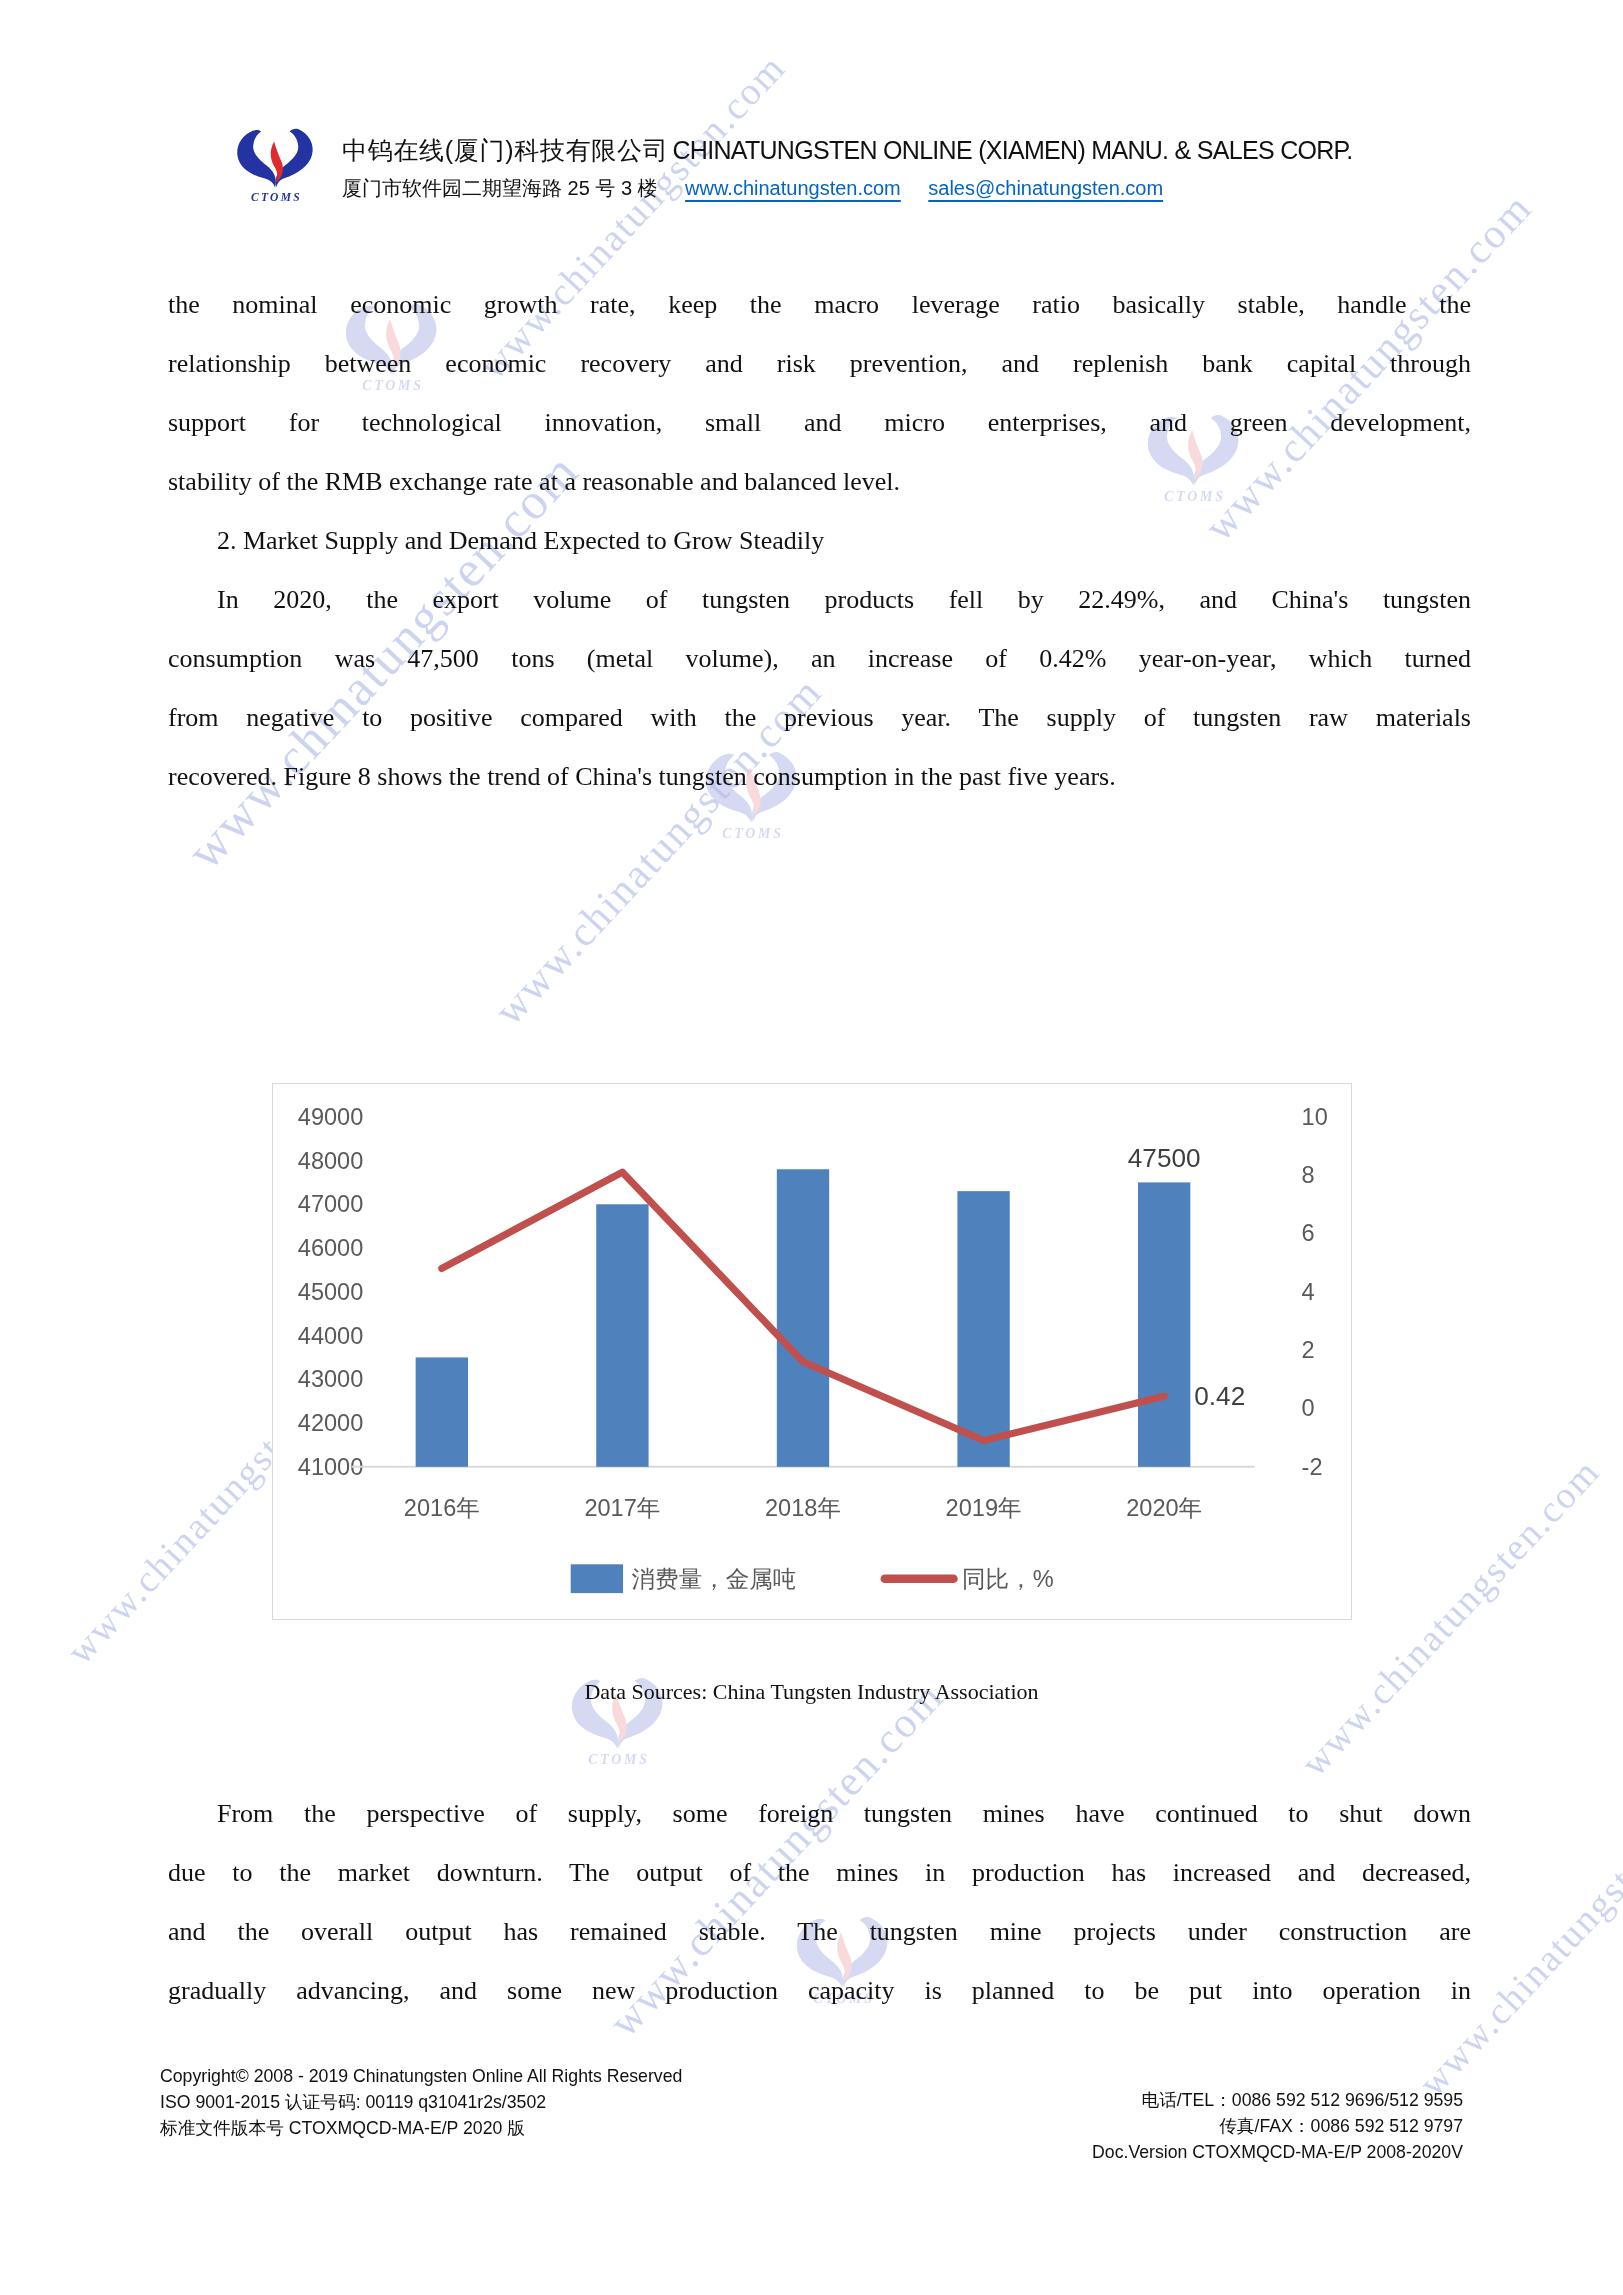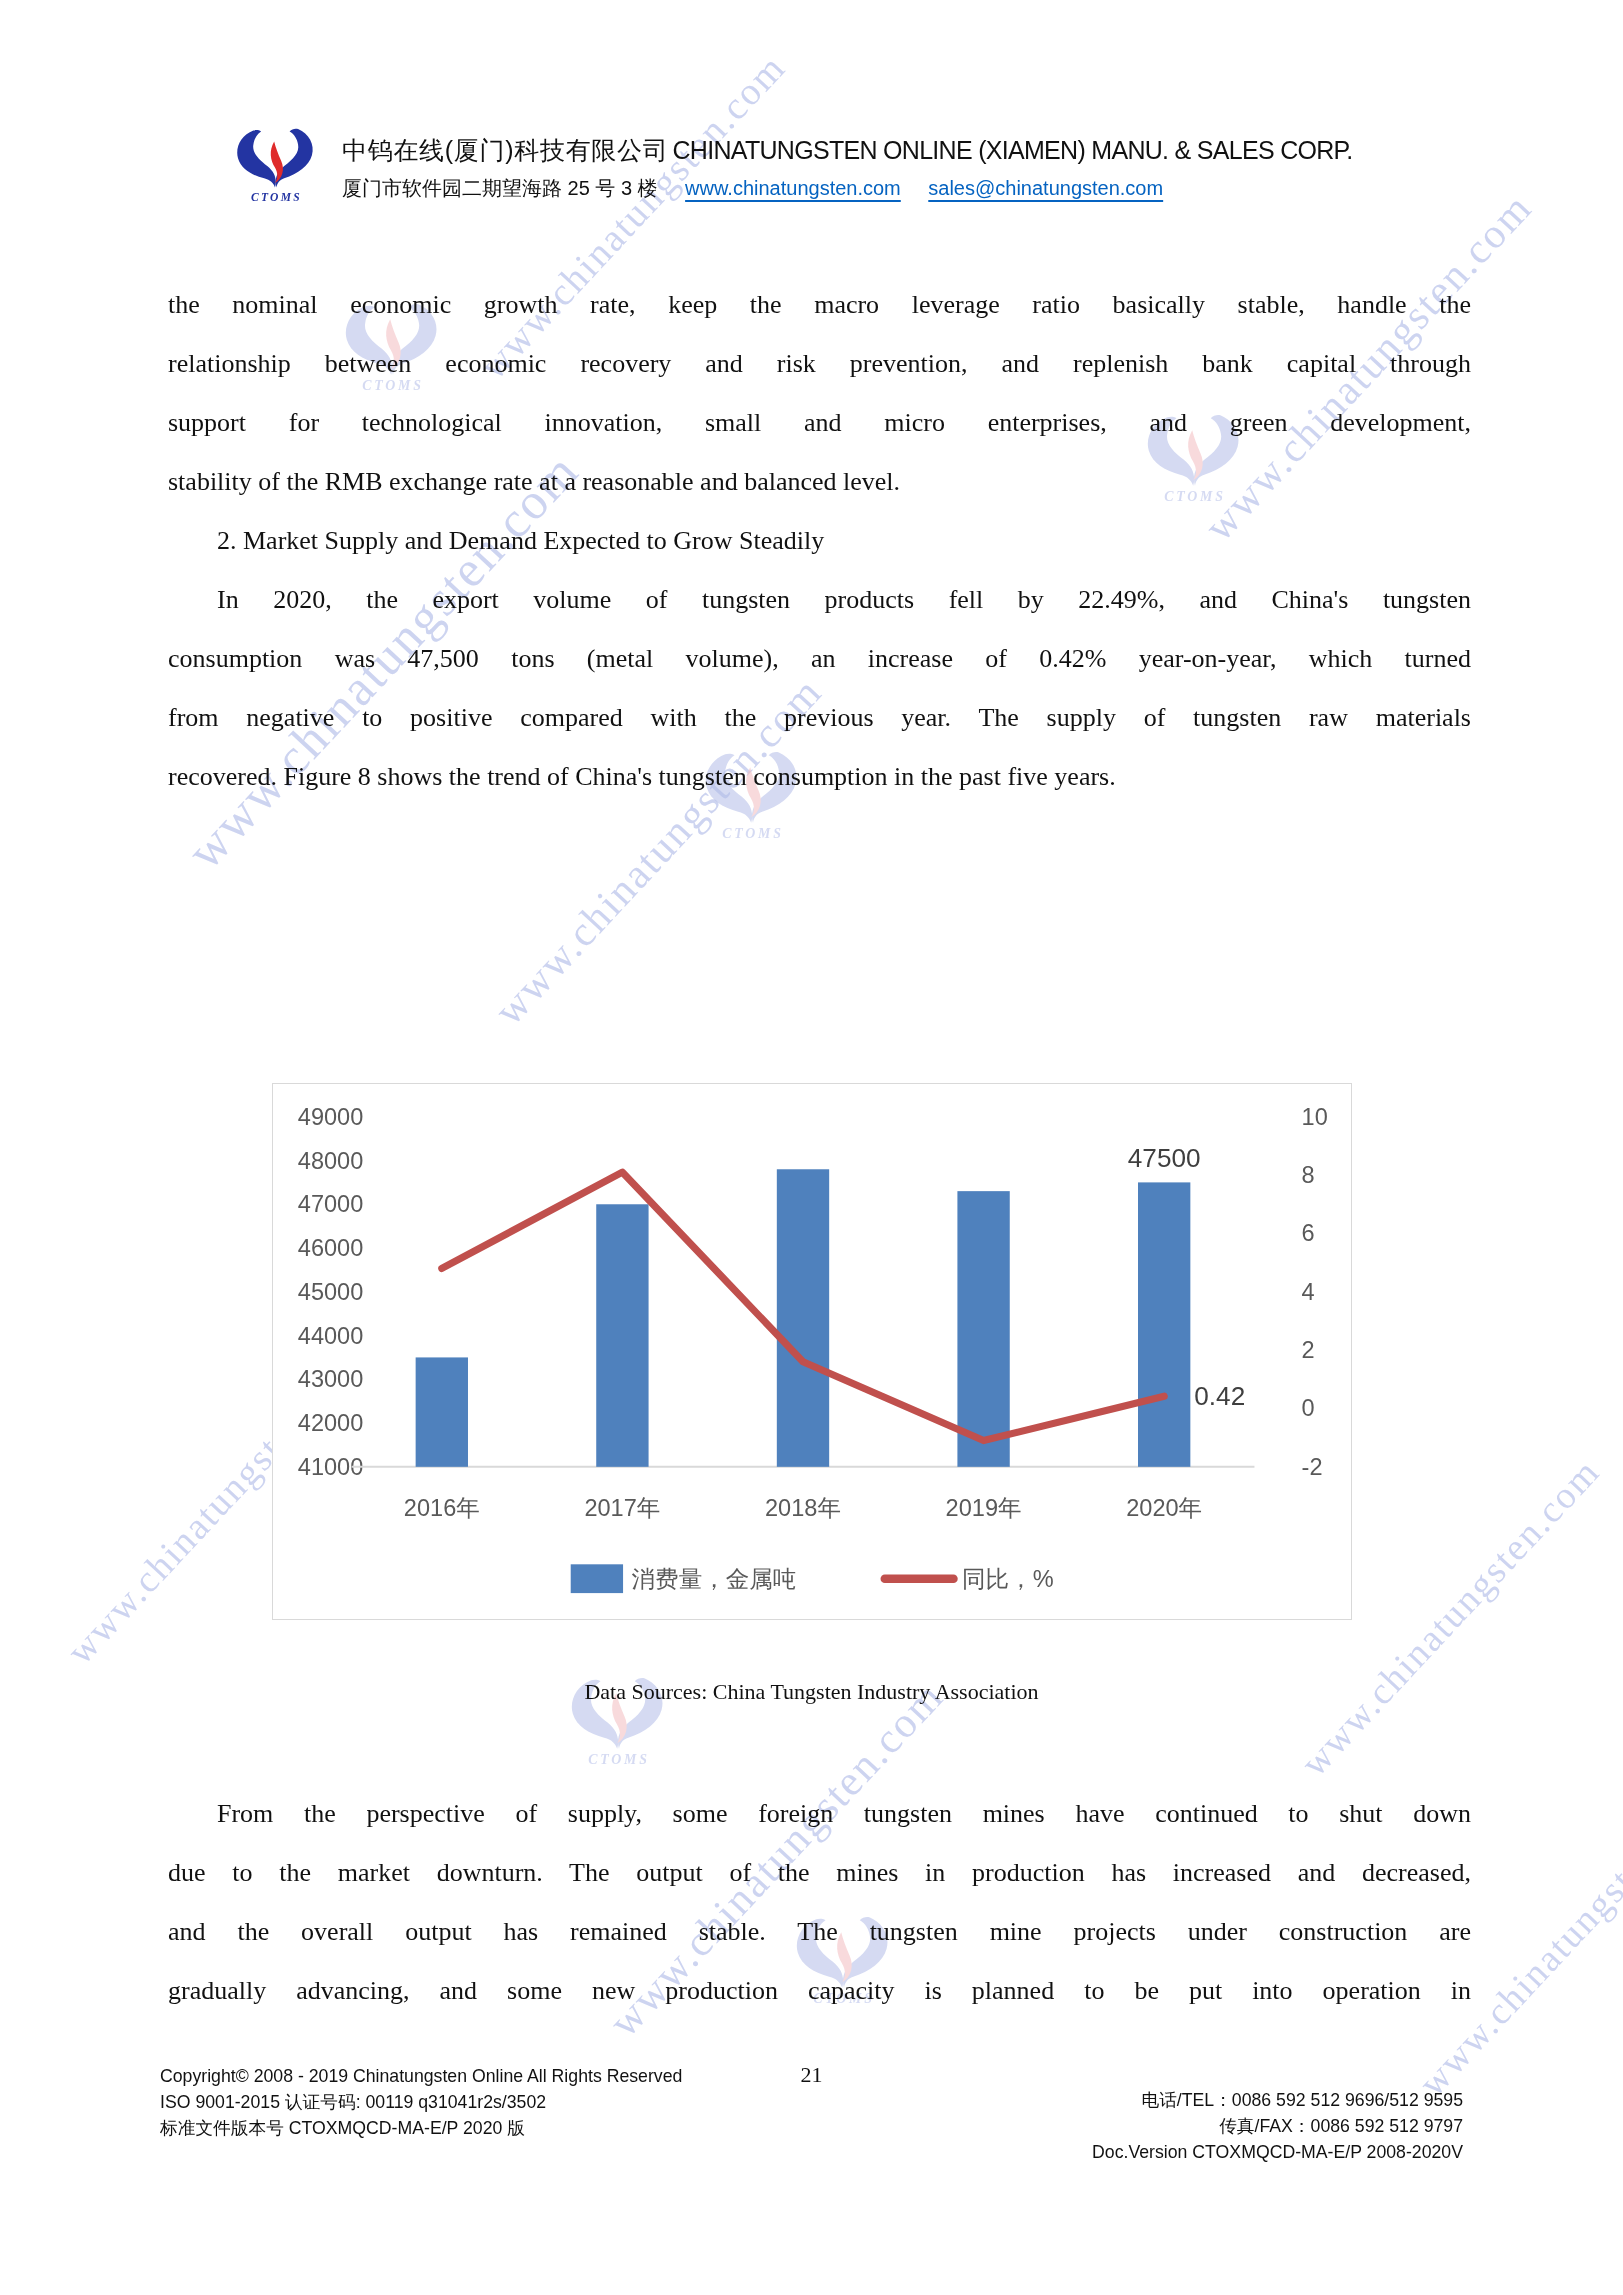--- a/index.html
+++ b/index.html
@@ -200,21 +200,20 @@
 
   <div class="fig-source">Data Sources: China Tungsten Industry Association</div>
 
   <div class="textblock" id="block-bottom">
       <div class="line ind">From the perspective of supply, some foreign tungsten mines have continued to shut down</div>
       <div class="line">due to the market downturn. The output of the mines in production has increased and decreased,</div>
       <div class="line">and the overall output has remained stable. The tungsten mine projects under construction are</div>
       <div class="line">gradually advancing, and some new production capacity is planned to be put into operation in</div>
     </div>
 
-  <div class="page-num">21</div>
   <div class="footer">
     <div class="fleft">
       <div>Copyright© 2008 - 2019 Chinatungsten Online All Rights Reserved</div>
       <div>ISO 9001-2015 认证号码: 00119 q31041r2s/3502</div>
       <div>标准文件版本号 CTOXMQCD-MA-E/P 2020 版</div>
     </div>
     <div class="fright">
       <div>电话/TEL：0086 592 512 9696/512 9595</div>
       <div>传真/FAX：0086 592 512 9797</div>
       <div>Doc.Version CTOXMQCD-MA-E/P 2008-2020V</div>

